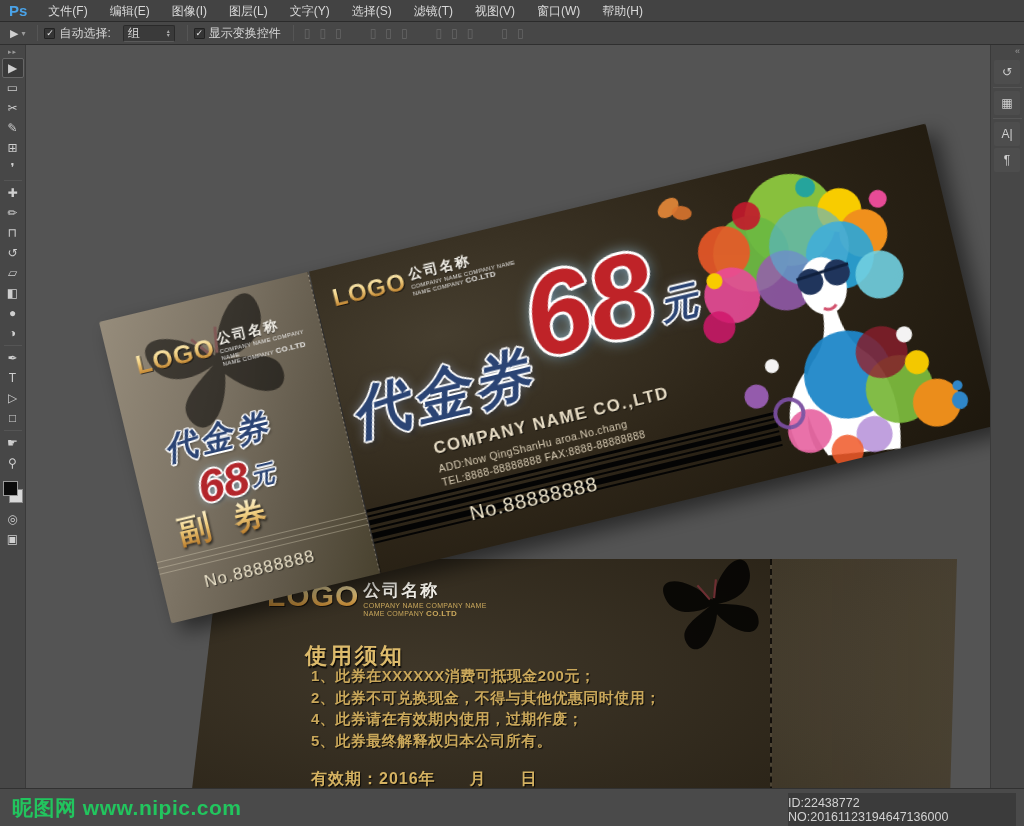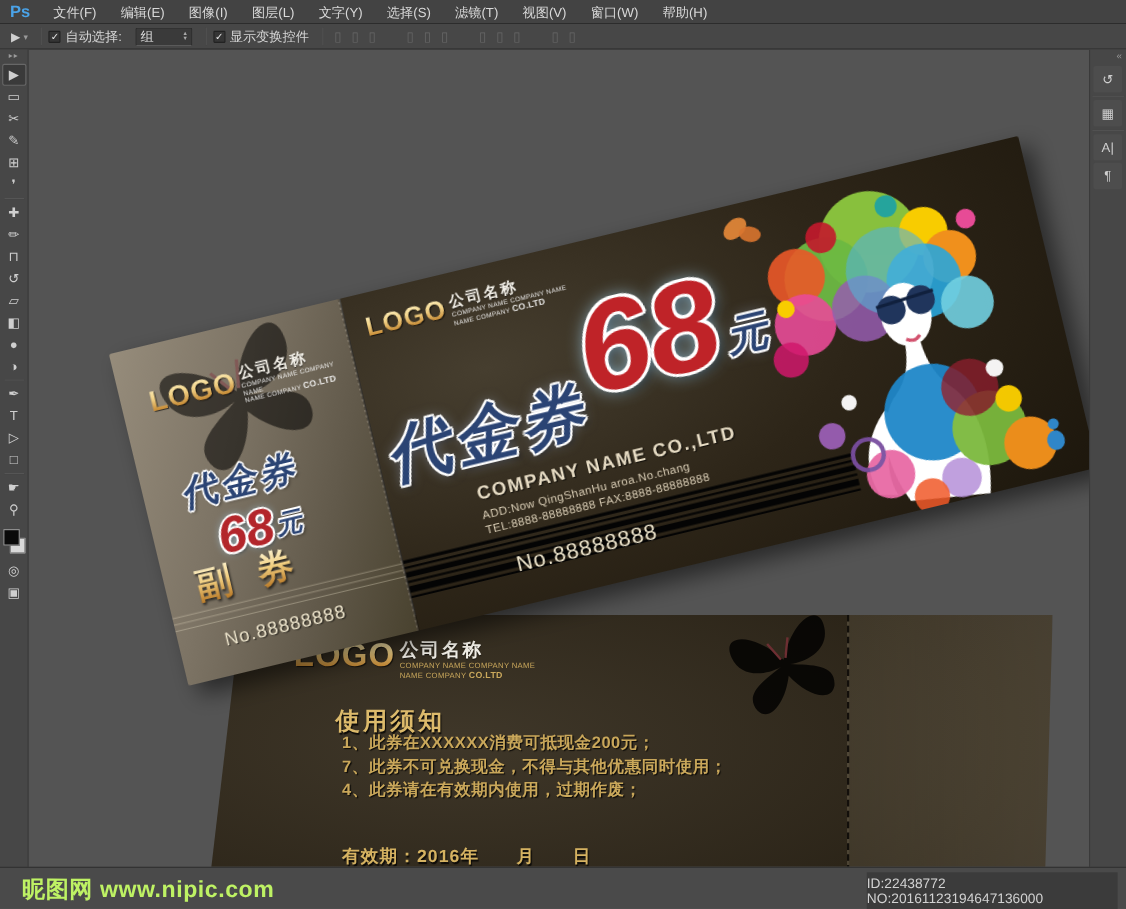--- a/index.html
+++ b/index.html
@@ -42,21 +42,21 @@
 
   .rightdock { position:absolute; right:0; top:45px; width:34px; height:745px;
     background:#474747; border-left:1px solid #3a3a3a; z-index:40; }
   .dock-head { text-align:right; color:#9a9a9a; font-size:9px; padding:1px 4px 0 0; height:13px;}
   .dock-icon { width:26px; height:24px; margin:2px auto 2px 3px; display:flex; align-items:center; justify-content:center;
     color:#cfcfcf; font-size:12px; background:#4d4d4d; border-radius:2px; }
   .dock-div { height:1px; background:#3a3a3a; border-bottom:1px solid #555; margin:3px 2px; }
 
   .statusbar { position:absolute; left:0; top:788px; width:1024px; height:38px;
     background:#4a4a4a; border-top:1px solid #313131; display:flex; align-items:center; z-index:50;}
-  .watermark { color:#bef264; font-weight:bold; font-size:21px; padding-left:20px; letter-spacing:0.5px;}
+  .watermark { color:#22c55e; font-weight:bold; font-size:21px; padding-left:12px; letter-spacing:0.5px;}
   .idbox { position:absolute; right:8px; top:4px; width:228px; height:34px; background:#3b3b3b;
     color:#d2d2d2; font-size:12.5px; display:flex; align-items:center; justify-content:center; }
 
   
   .canvas { position:absolute; left:27px; top:45px; width:963px; height:743px; background:#545454; overflow:hidden; z-index:1;}
 
   
   .front-card { position:absolute; left:72px; top:277px; width:850px; height:310px;
     transform:rotate(-13.5deg); transform-origin:0 0; z-index:3;
     filter:drop-shadow(9px 11px 10px rgba(0,0,0,0.5)); border-radius:2px; overflow:hidden;}
@@ -259,22 +259,23 @@
           <div class="logo-en">
             <span>COMPANY NAME COMPANY NAME</span><br>
             <span>NAME COMPANY </span><b>CO.LTD</b>
           </div>
         </span>
       </div>
     </div>
     <div class="b-title">使用须知</div>
     <ul class="b-list">
       <li>1、此券在XXXXXX消费可抵现金200元；</li>
-      <li>7、此券不可兑换现金，不得与其他优惠同时使用；</li>
+      <li>2、此券不可兑换现金，不得与其他优惠同时使用；</li>
       <li>4、此券请在有效期内使用，过期作废；</li>
+      <li>5、此券最终解释权归本公司所有。</li>
     </ul>
     <div class="b-valid">有效期：2016年　　月　　日</div>
   </div>
 
   <div class="front-card">
 
     <div class="stub">
       <svg class="bfly" style="left:22px; top:-8px; width:170px; height:150px; color:#83424a; opacity:0.55; transform:rotate(-15deg);">
           <use href="#bfly" width="100%" height="100%"></use>
         </svg>

